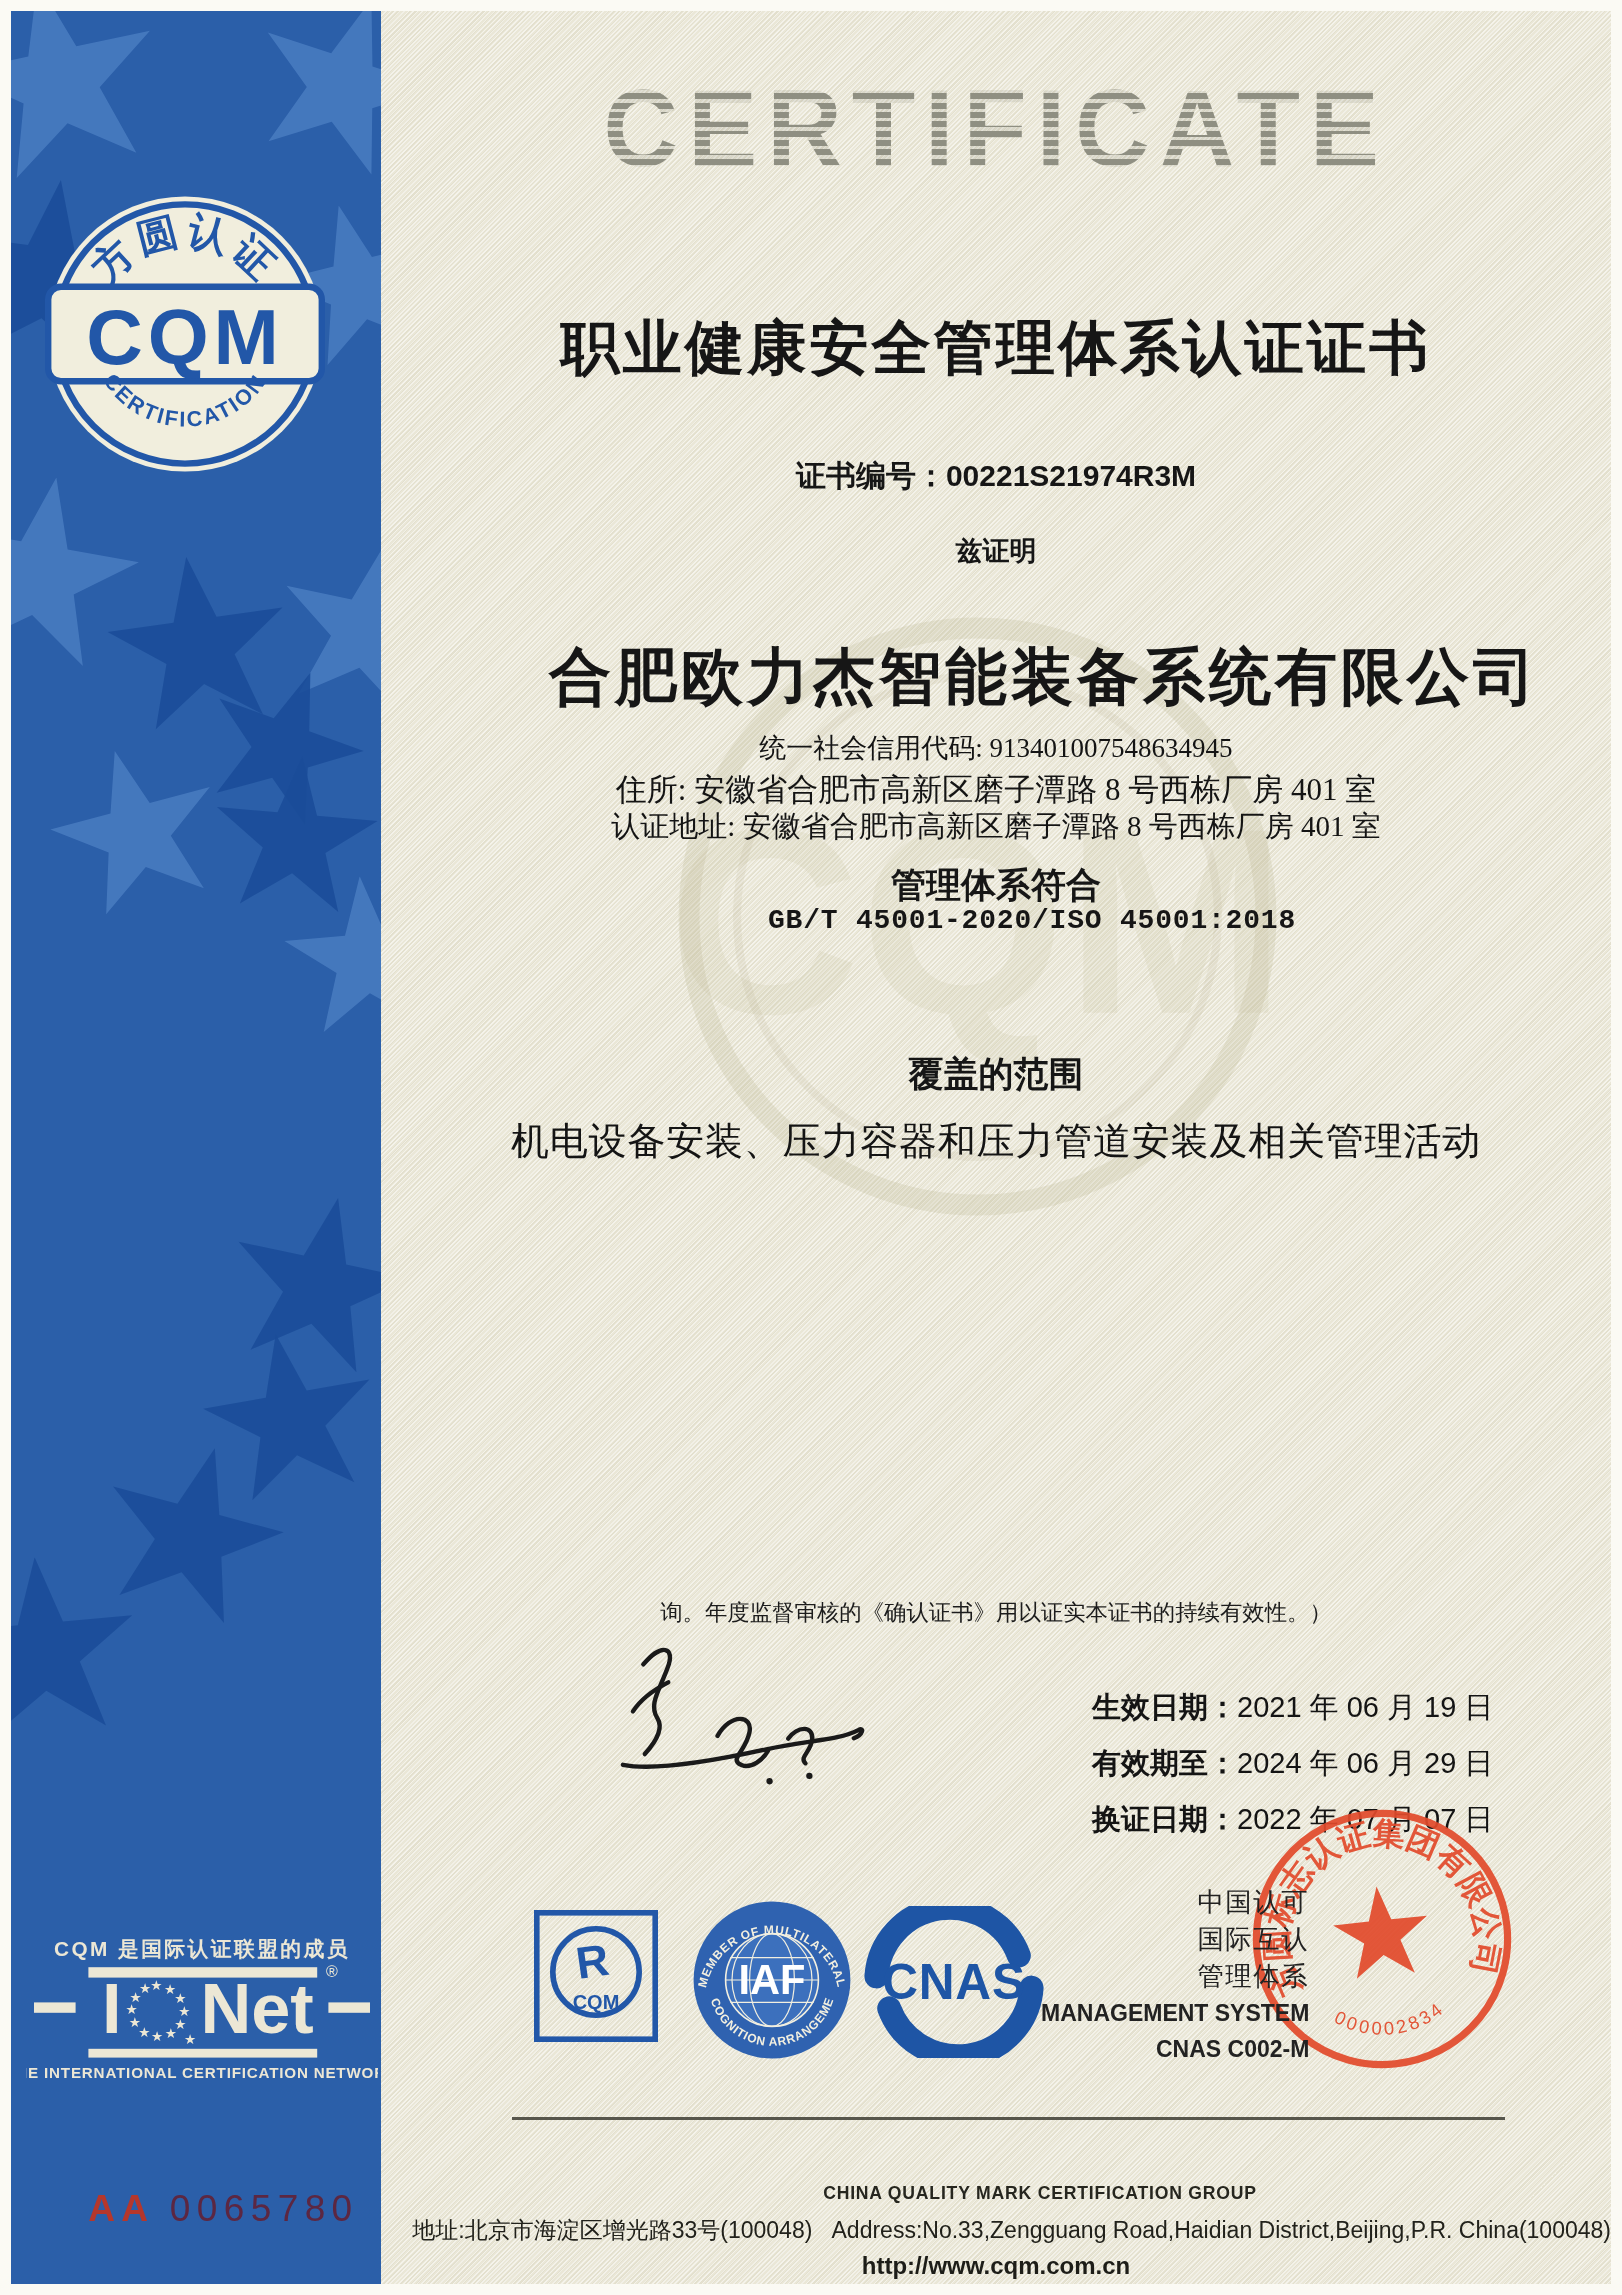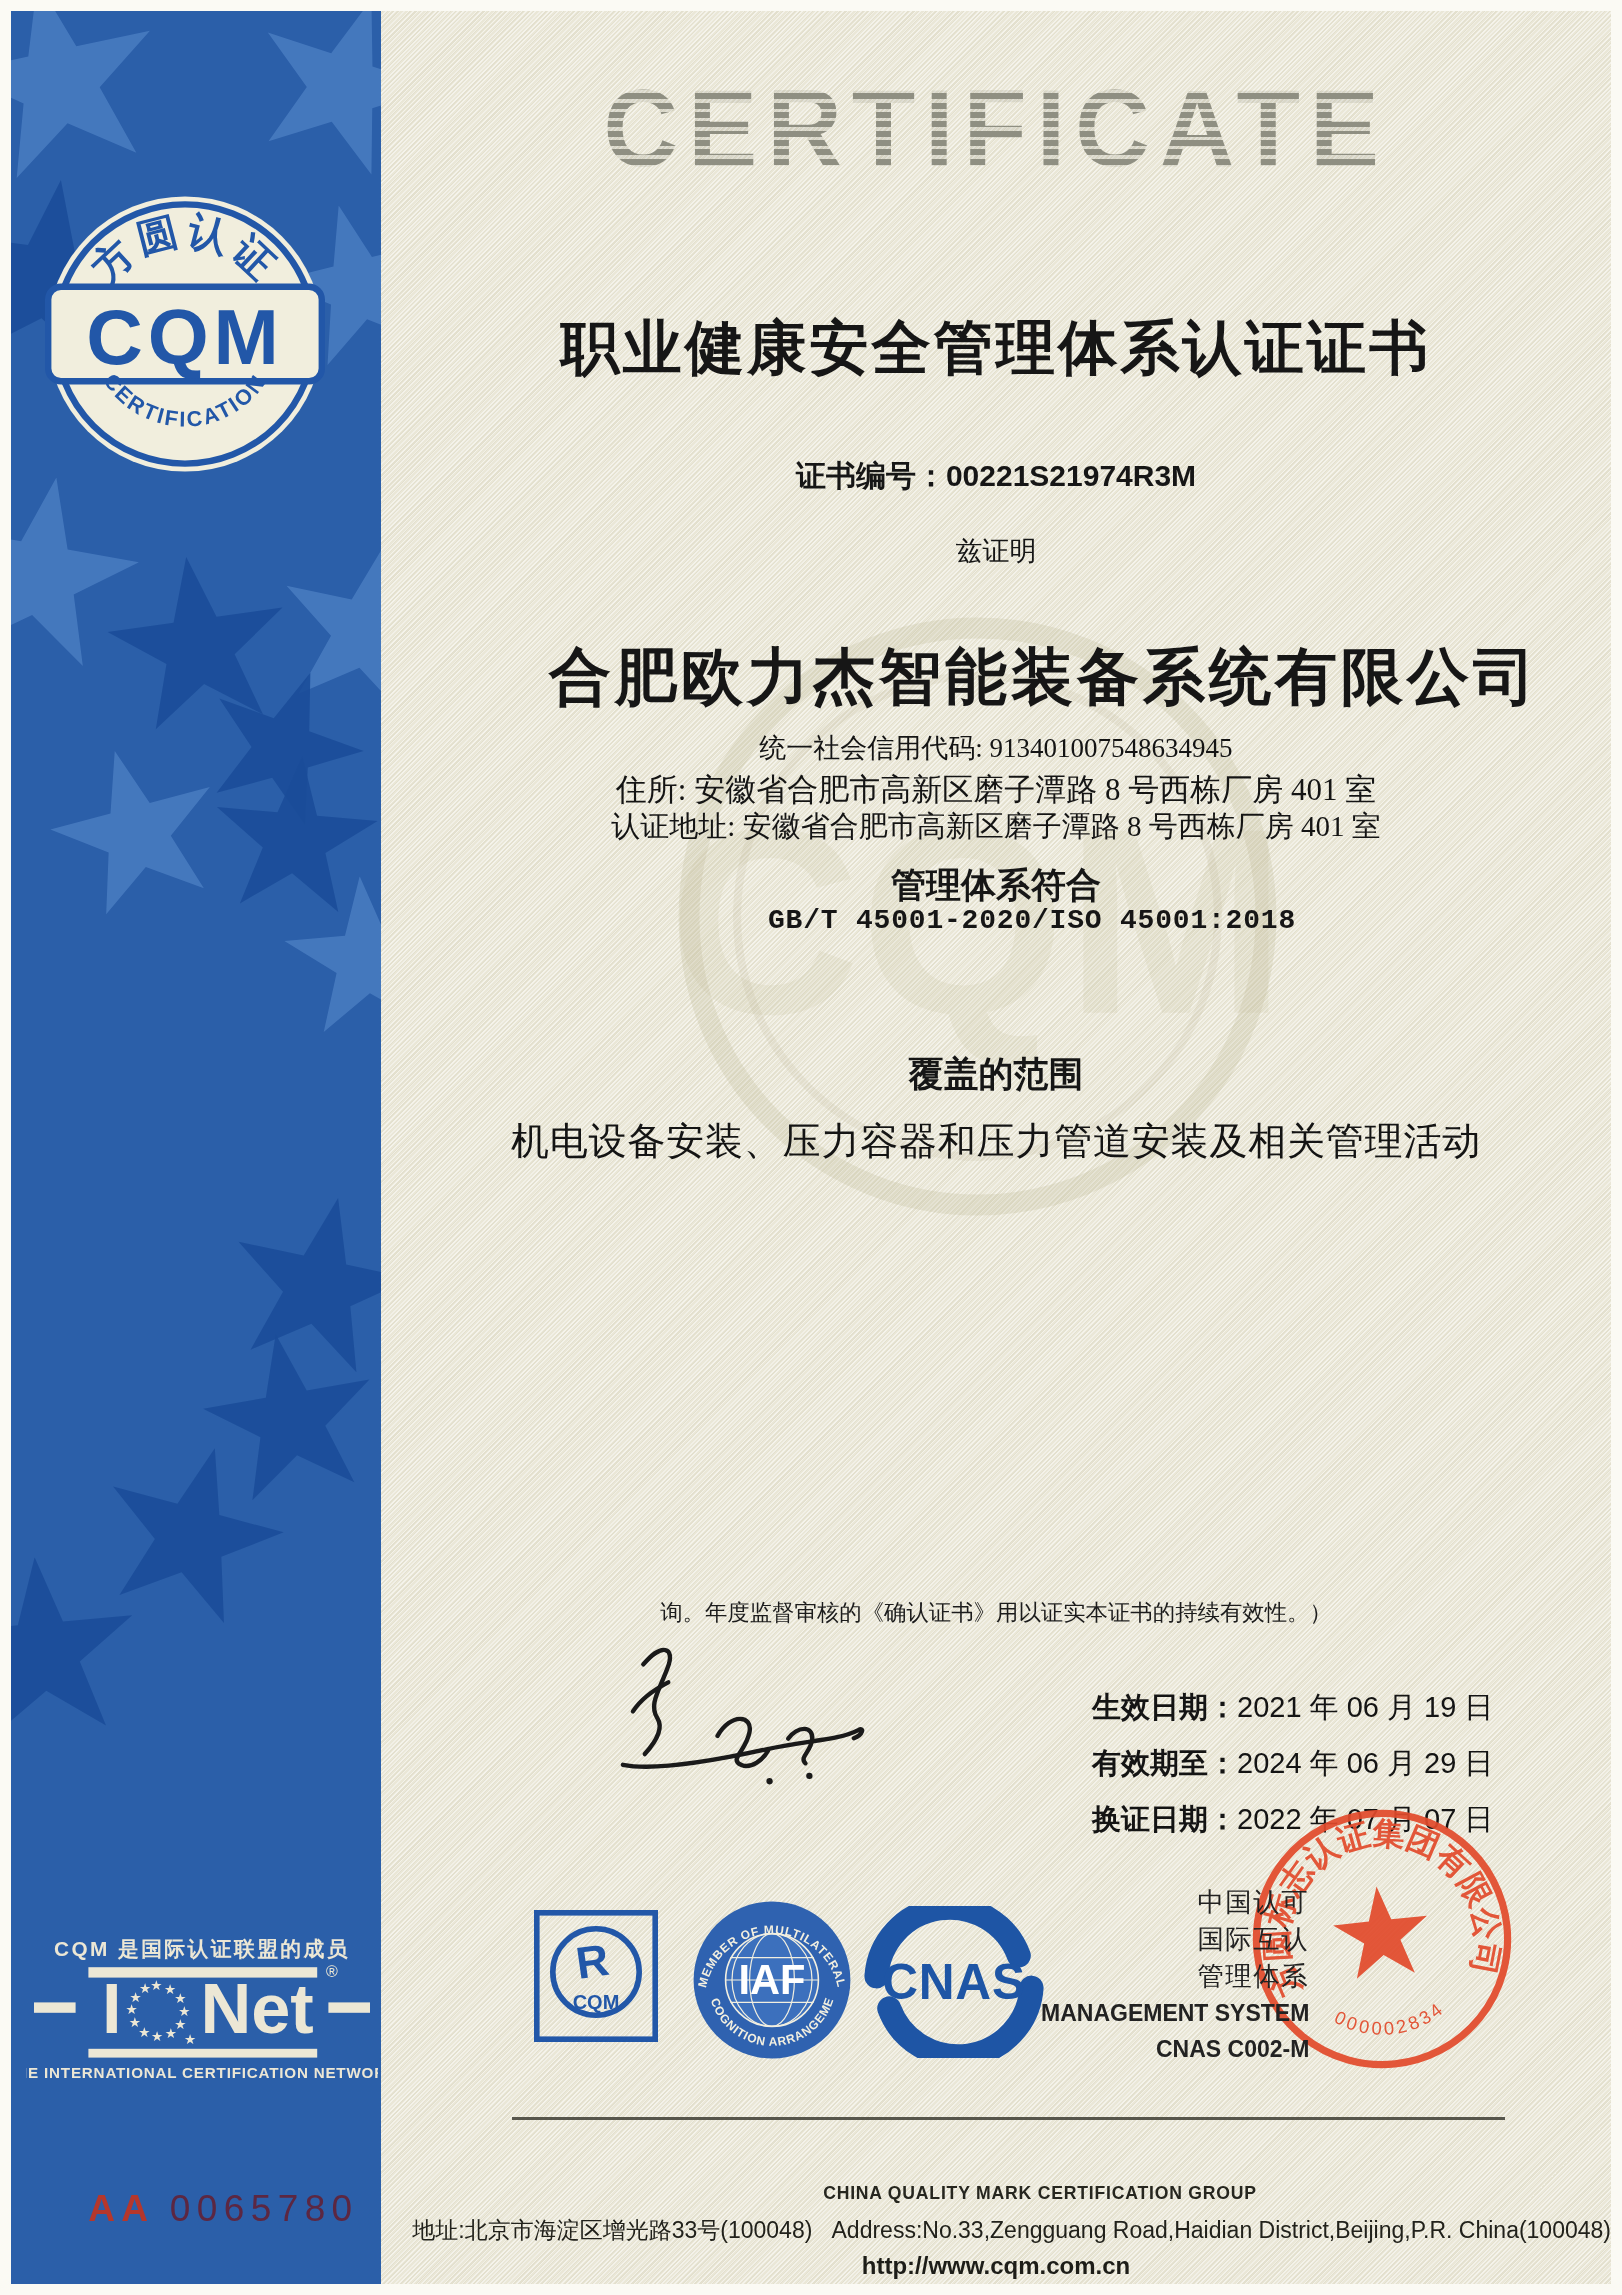--- a/index.html
+++ b/index.html
@@ -28,21 +28,21 @@
   .watermark{position:absolute;left:292px;top:601px;opacity:1;}
   .banner{position:absolute;left:0;top:58px;width:100%;text-align:center;white-space:nowrap;
           font-weight:700;font-size:104px;letter-spacing:9.6px;
           transform:scaleY(1.06);
           color:transparent;
           background-image:repeating-linear-gradient(180deg,#8f8f82 0 5.6px,rgba(143,143,130,.18) 5.6px 8.8px);
           -webkit-background-clip:text;background-clip:text;}
   .c-center{position:absolute;left:0;width:100%;text-align:center;color:#161616;white-space:nowrap;}
   .title{top:298px;font-size:59px;font-weight:900;letter-spacing:3.2px;margin:0;}
   .cert-no{top:445px;font-size:30px;font-weight:700;}
-  .certify{top:522px;font-size:27px;font-weight:400;}
+  .certify{top:522px;font-size:27px;font-weight:700;}
   .company{top:624px;font-size:62px;letter-spacing:4px;font-weight:600;
            font-family:"Liberation Serif",serif;padding-left:48px;}
   .kai{font-family:"Liberation Serif",serif;color:#141414;}
   .credit{top:719px;font-size:27px;}
   .residence{top:758px;font-size:31px;}
   .cert-addr{top:796px;font-size:29px;}
   .conform{top:851px;font-size:35px;font-weight:900;}
   .standard{top:894px;font-size:28px;font-weight:700;font-family:Liberation Mono, monospace;letter-spacing:0.8px;margin-left:36px;}
   .scope-h{top:1040px;font-size:35px;font-weight:900;}
   .scope{top:1105px;font-size:38px;letter-spacing:0.8px;}

